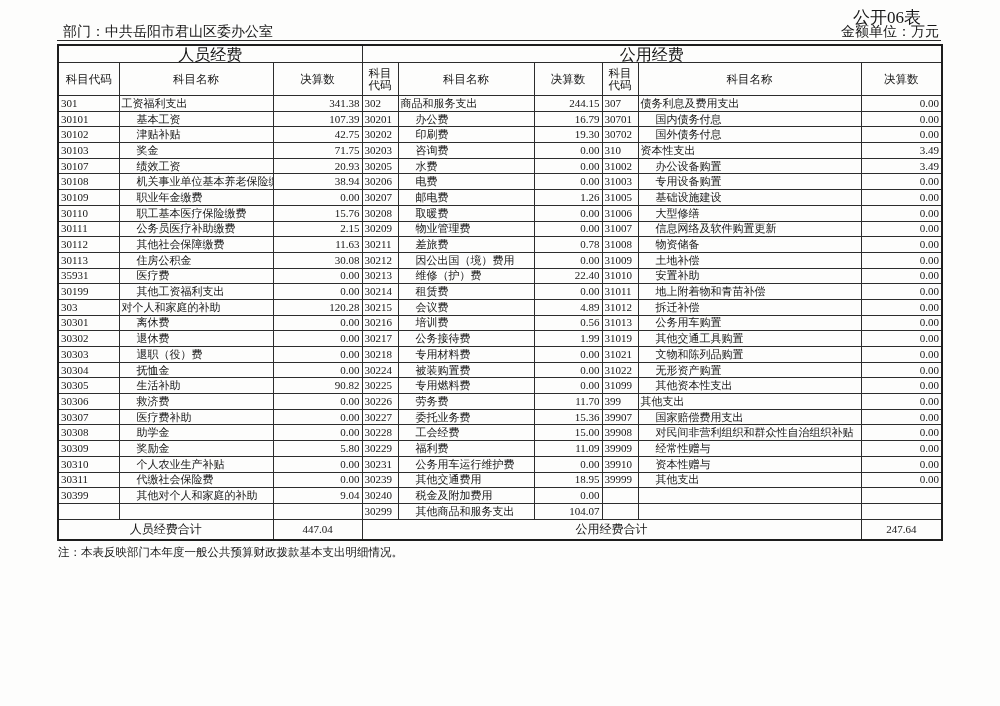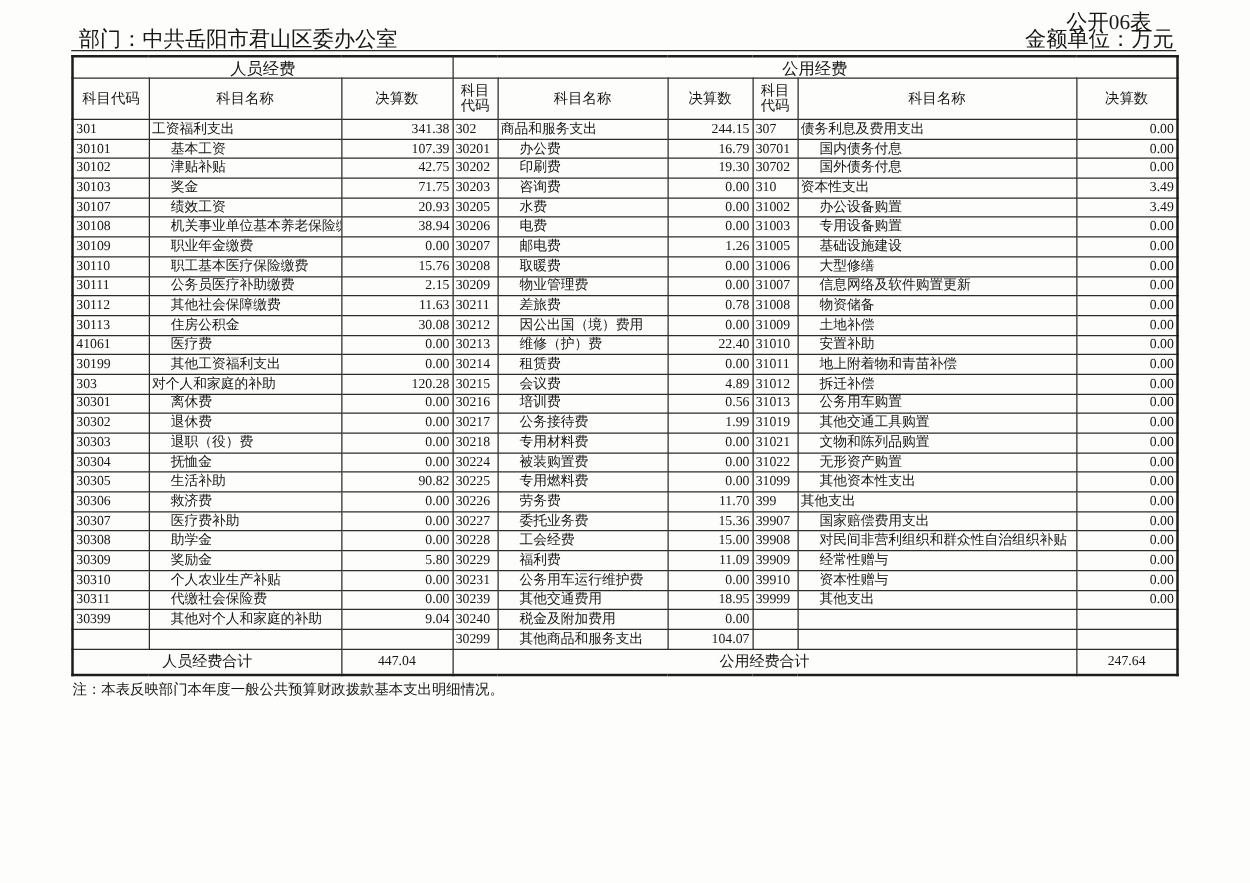--- a/index.html
+++ b/index.html
@@ -26,21 +26,21 @@
     text-align:right;
     font-size:17px;
     margin-top:11px;
     padding-right:20px;
     line-height:13px;
   }
   .info-row{
     display:flex;
     justify-content:space-between;
     align-items:flex-end;
-    font-size:17px;
+    font-size:14px;
     line-height:14px;
     border-bottom:1.5px solid #2a2a2a;
     padding:0 2px 1px 6px;
     margin-top:1px;
   }
   table.budget{
     margin-top:3px;
     border-collapse:collapse;
     table-layout:fixed;
     width:884px;
@@ -48,21 +48,21 @@
   }
   table.budget td, table.budget th{
     border:1px solid #2c2c2c;
     padding:0 2px;
     line-height:13px;
     overflow:hidden;
     white-space:nowrap;
     font-weight:normal;
   }
   table.budget{border:2px solid #1d1d1d;}
-  tr.group-row th{height:16px;text-align:center;font-size:13px;}
+  tr.group-row th{height:16px;text-align:center;font-size:16px;}
   tr.colhead-row th{height:32px;text-align:center;font-size:11.5px;white-space:normal;line-height:12px;}
   tbody td{height:14.7px;}
   td.c-code{text-align:left;}
   td.c-name{text-align:left;}
   td.c-name.indent{padding-left:17px;}
   td.c-val{text-align:right;padding-right:3px;}
   tfoot td{height:19px;}
   tfoot .t-label{text-align:center;font-size:12px;}
   tfoot .t-val{text-align:center;padding-right:3px;}
   .note{
@@ -230,21 +230,21 @@
     <td class="c-name indent">住房公积金</td>
     <td class="c-val">30.08</td>
     <td class="c-code">30212</td>
     <td class="c-name indent">因公出国（境）费用</td>
     <td class="c-val">0.00</td>
     <td class="c-code">31009</td>
     <td class="c-name indent">土地补偿</td>
     <td class="c-val">0.00</td>
   </tr>
         <tr>
-    <td class="c-code">41061</td>
+    <td class="c-code">35931</td>
     <td class="c-name indent">医疗费</td>
     <td class="c-val">0.00</td>
     <td class="c-code">30213</td>
     <td class="c-name indent">维修（护）费</td>
     <td class="c-val">22.40</td>
     <td class="c-code">31010</td>
     <td class="c-name indent">安置补助</td>
     <td class="c-val">0.00</td>
   </tr>
         <tr>

